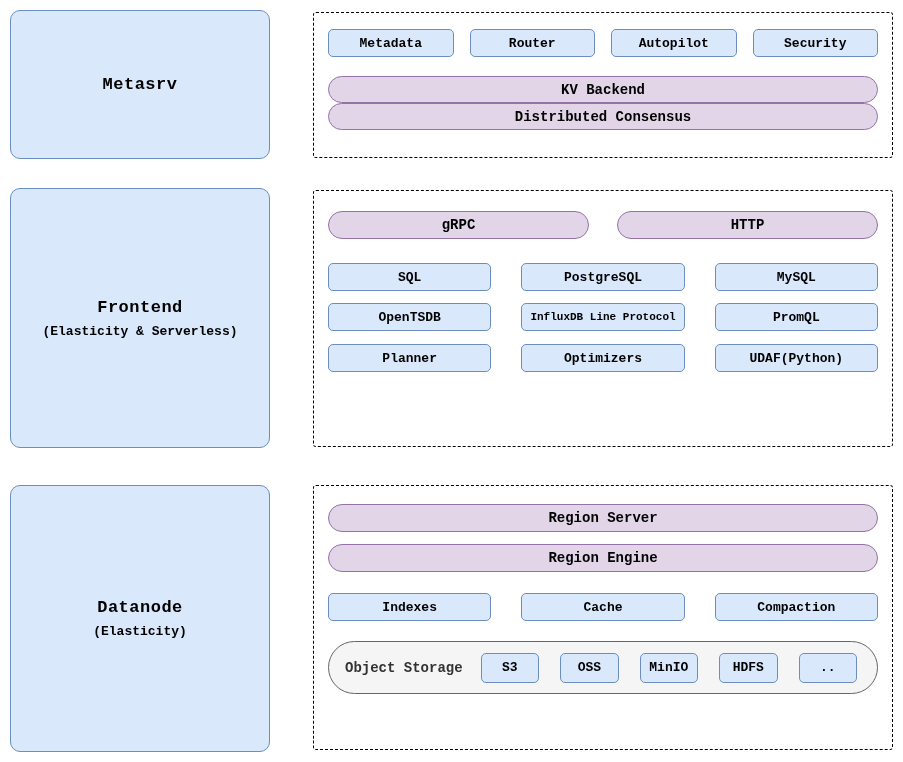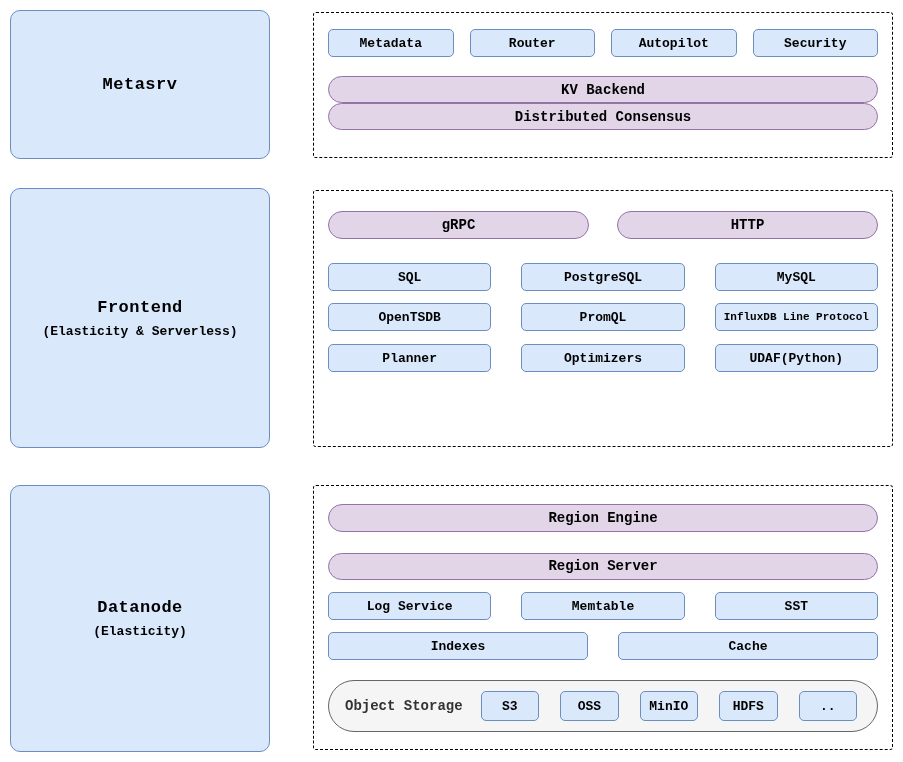--- a/index.html
+++ b/index.html
@@ -106,46 +106,42 @@
     <div class="pill">gRPC</div>
     <div class="pill">HTTP</div>
   </div>
   <div class="row cols3 mb12">
     <div class="box">SQL</div>
     <div class="box">PostgreSQL</div>
     <div class="box">MySQL</div>
   </div>
   <div class="row cols3 mb25">
     <div class="box">OpenTSDB</div>
+    <div class="box sm">InfluxDB Line Protocol</div>
     <div class="box">PromQL</div>
-    <div class="box sm">InfluxDB Line Protocol</div>
   </div>
   <div class="row cols3">
     <div class="box">Planner</div>
     <div class="box">Optimizers</div>
     <div class="box">UDAF(Python)</div>
   </div>
 </div>
 
 <div class="node-left" id="datanode-node">
   <div class="node-title">Datanode</div>
   <div class="node-subtitle">(Elasticity)</div>
 </div>
 
 <div class="panel" id="datanode-panel">
+  <div class="pill mb12">Region Server</div>
   <div class="pill mb21">Region Engine</div>
-  <div class="pill mb12">Region Server</div>
-  <div class="row cols3 mb12">
-    <div class="box">Log Service</div>
-    <div class="box">Memtable</div>
-    <div class="box">SST</div>
-  </div>
   <div class="row cols3 mb20">
     <div class="box">Indexes</div>
     <div class="box">Cache</div>
+    <div class="box">Compaction</div>
   </div>
   <div class="os-container">
     <div class="os-label">Object Storage</div>
     <div class="os-boxes">
       <div class="box">S3</div>
       <div class="box">OSS</div>
       <div class="box">MinIO</div>
       <div class="box">HDFS</div>
       <div class="box">..</div>
     </div>

